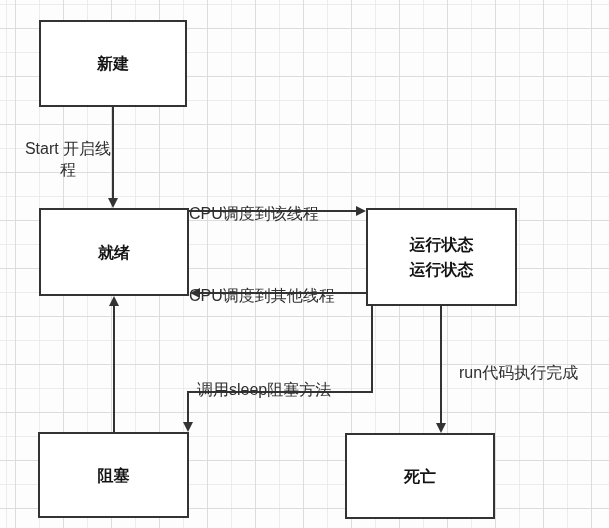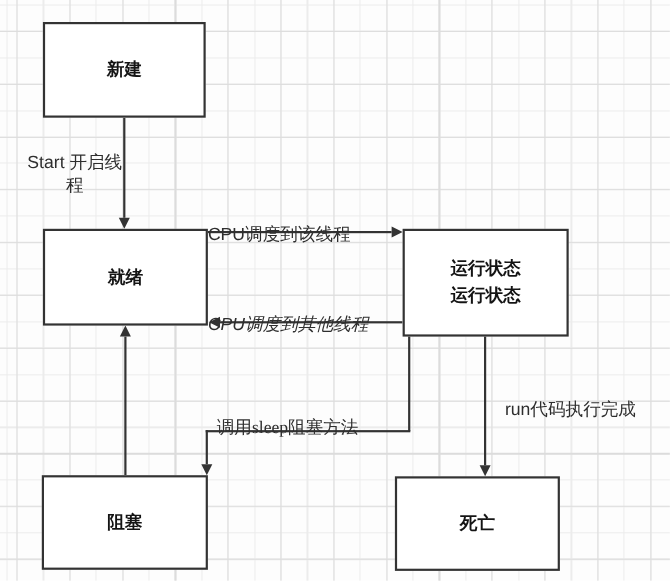--- a/index.html
+++ b/index.html
@@ -71,34 +71,34 @@
 
   <div class="edge">
     <div class="line h" style="left:189px; top:210px; width:167px;"></div>
     <div class="arrow right" style="left:356px; top:206px;"></div>
     <div class="elabel center" style="left:189px; top:186px; width:177px;">CPU调度到该线程</div>
   </div>
 
   <div class="edge">
     <div class="line h" style="left:200px; top:292px; width:166px;"></div>
     <div class="arrow left" style="left:190px; top:288px;"></div>
-    <div class="elabel center" style="left:189px; top:268px; width:171px;font-style:italic;">CPU调度到其他线程</div>
+    <div class="elabel center" style="left:189px; top:268px; width:171px;">CPU调度到其他线程</div>
   </div>
 
   <div class="edge">
     <div class="line v" style="left:113px; top:306px; height:126px;"></div>
     <div class="arrow up" style="left:109px; top:296px;"></div>
   </div>
 
   <div class="edge">
     <div class="line v" style="left:371px; top:294px; height:98px;"></div>
     <div class="line h" style="left:187px; top:391px; width:186px;"></div>
     <div class="line v" style="left:187px; top:391px; height:31px;"></div>
     <div class="arrow down" style="left:183px; top:422px;"></div>
-    <div class="elabel center" style="left:197px; top:362px; width:155px;font-family:Liberation Serif, serif;">调用sleep阻塞方法</div>
+    <div class="elabel center" style="left:197px; top:362px; width:155px;">调用sleep阻塞方法</div>
   </div>
 
   <div class="edge">
     <div class="line v" style="left:440px; top:294px; height:129px;"></div>
     <div class="arrow down" style="left:436px; top:423px;"></div>
     <div class="elabel" style="left:459px; top:345px;">run代码执行完成</div>
   </div>
 
   <div class="node" style="left:39px; top:20px; width:148px; height:87px;">
     <span class="nline">新建</span>
@@ -112,18 +112,18 @@
   <div class="node" style="left:366px; top:208px; width:151px; height:98px;">
     <span class="nline">运行状态</span>
     <span class="nline">运行状态</span>
   </div>
 
   <div class="node" style="left:38px; top:432px; width:151px; height:86px;">
     <span class="nline">阻塞</span>
 
   </div>
 
-  <div class="node" style="left:359px; top:433px; width:150px; height:86px;text-align:right;">
+  <div class="node" style="left:345px; top:433px; width:150px; height:86px;text-align:right;">
     <span class="nline">死亡</span>
 
   </div>
 
 </div>
 
 </body></html>

